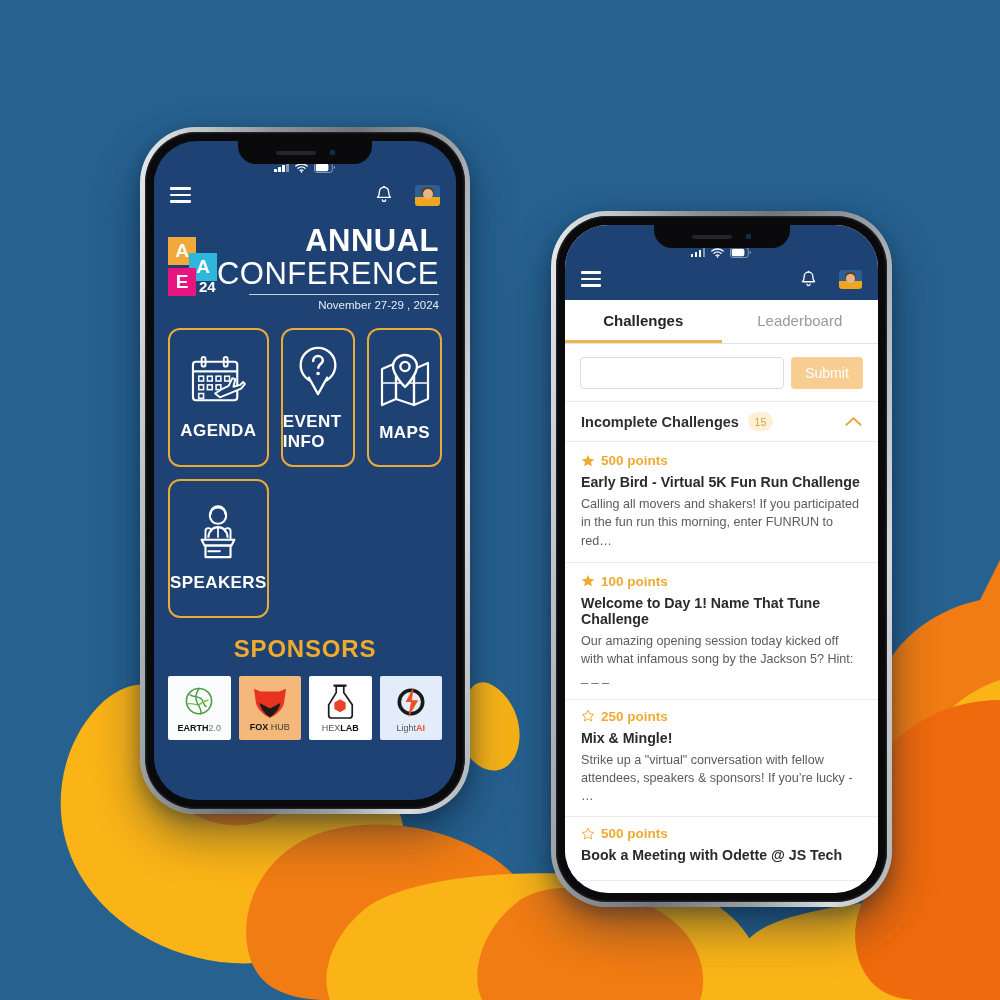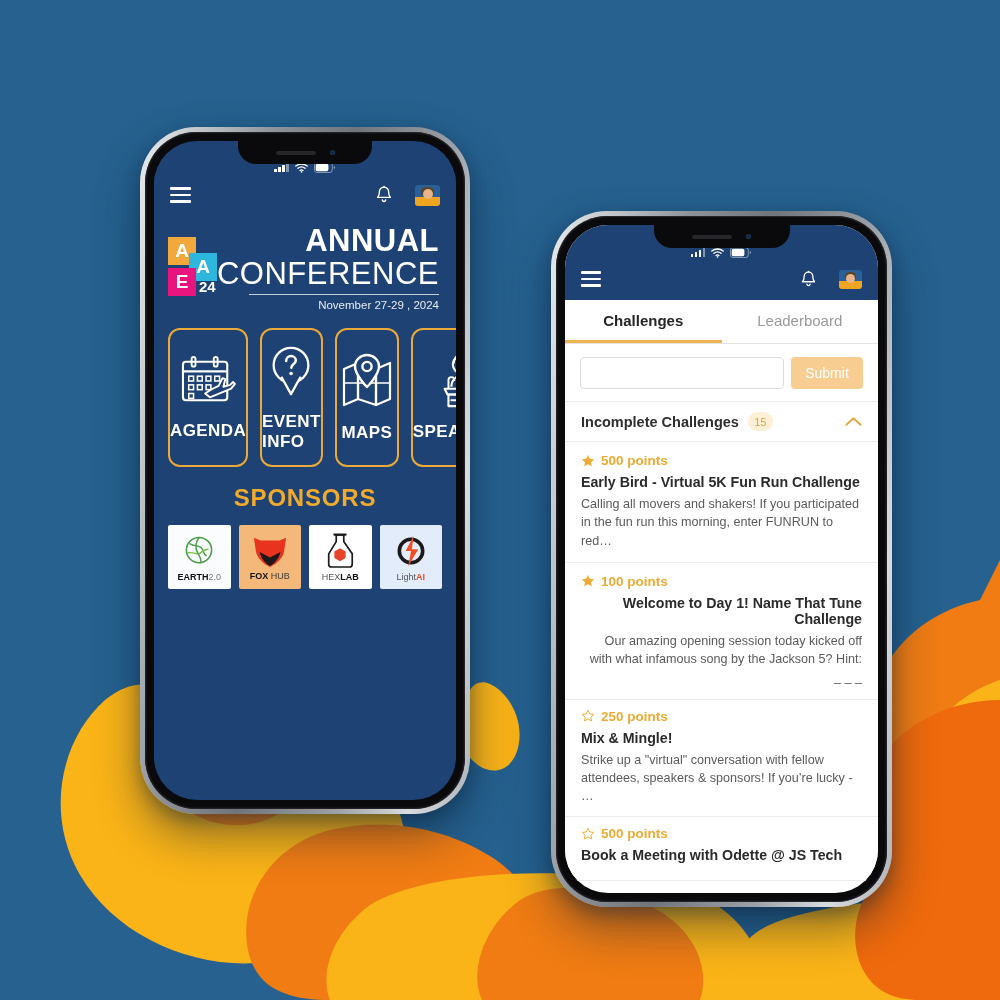--- a/index.html
+++ b/index.html
@@ -79,21 +79,21 @@
   .lg-tile {
     position: absolute; display: flex; align-items: center; justify-content: center;
     color: #fff; font-weight: bold; font-family: "Liberation Sans", sans-serif;
   }
   .hero-title { text-align: right; color: #fff; }
   .hero-title .l1 { font-weight: bold; letter-spacing: .5px; line-height: 1; }
   .hero-title .l2 { font-weight: normal; letter-spacing: .5px; line-height: 1; }
   .hero-rule { height: 1px; background: rgba(255,255,255,.75); margin: 5px 0 4px auto; }
   .hero-date { color: #e7ecf3; text-align: right; }
 
-  .tiles { display: grid; grid-template-columns: 1fr 1fr 1fr 1fr; }
+  .tiles { display: grid; grid-template-columns: 1fr 1fr 1fr; }
   .tile {
     border: 2px solid #eaa938; border-radius: 12px;
     background: #1d4273;
     display: flex; flex-direction: column; align-items: center; justify-content: center;
     cursor: pointer;
   }
   .tile .lbl { color: #fff; font-weight: bold; letter-spacing: .4px; }
 
   .sponsors-title { color: #f0ab2e; font-weight: bold; text-align: center; letter-spacing: .8px; }
   .sponsor-row { display: flex; justify-content: center; }
@@ -245,21 +245,21 @@
             <div class="pts" style="font-size:13.5px;">
               <svg class="star" width="14" height="14" viewBox="0 0 16 16">
                 <path d="M8 1l2.1 4.4 4.9.6-3.6 3.3.95 4.7L8 11.7 3.65 14l.95-4.7L1 6l4.9-.6z" fill="#eeab33"></path>
               </svg>
               <span>500 points</span>
             </div>
             <div class="ttl" style="font-size:14.2px; margin:6px 0 5px;">Early Bird - Virtual 5K Fun Run Challenge</div>
             <div class="dsc" style="font-size:12.6px; line-height:1.45;">Calling all movers and shakers! If you participated in the fun run this morning, enter FUNRUN to red…</div>
           </div>
 
-          <div class="ch" style="padding:11px 16px 12px;text-align:right;">
+          <div class="ch" style="padding:11px 16px 12px;">
             <div class="pts" style="font-size:13.5px;">
               <svg class="star" width="14" height="14" viewBox="0 0 16 16">
                 <path d="M8 1l2.1 4.4 4.9.6-3.6 3.3.95 4.7L8 11.7 3.65 14l.95-4.7L1 6l4.9-.6z" fill="#eeab33"></path>
               </svg>
               <span>100 points</span>
             </div>
             <div class="ttl" style="font-size:14.2px; margin:6px 0 5px;">Welcome to Day 1! Name That Tune Challenge</div>
             <div class="dsc" style="font-size:12.6px; line-height:1.45;">Our amazing opening session today kicked off with what infamous song by the Jackson 5? Hint: _ _ _</div>
           </div>
 

